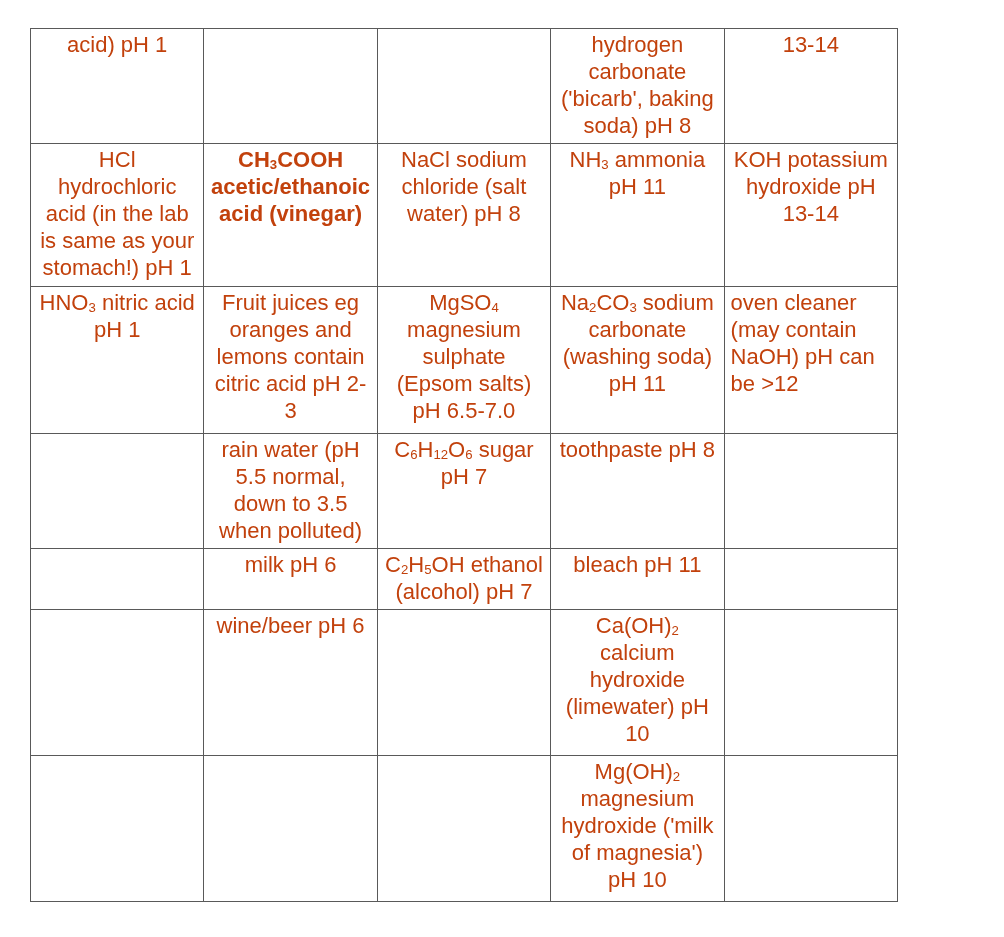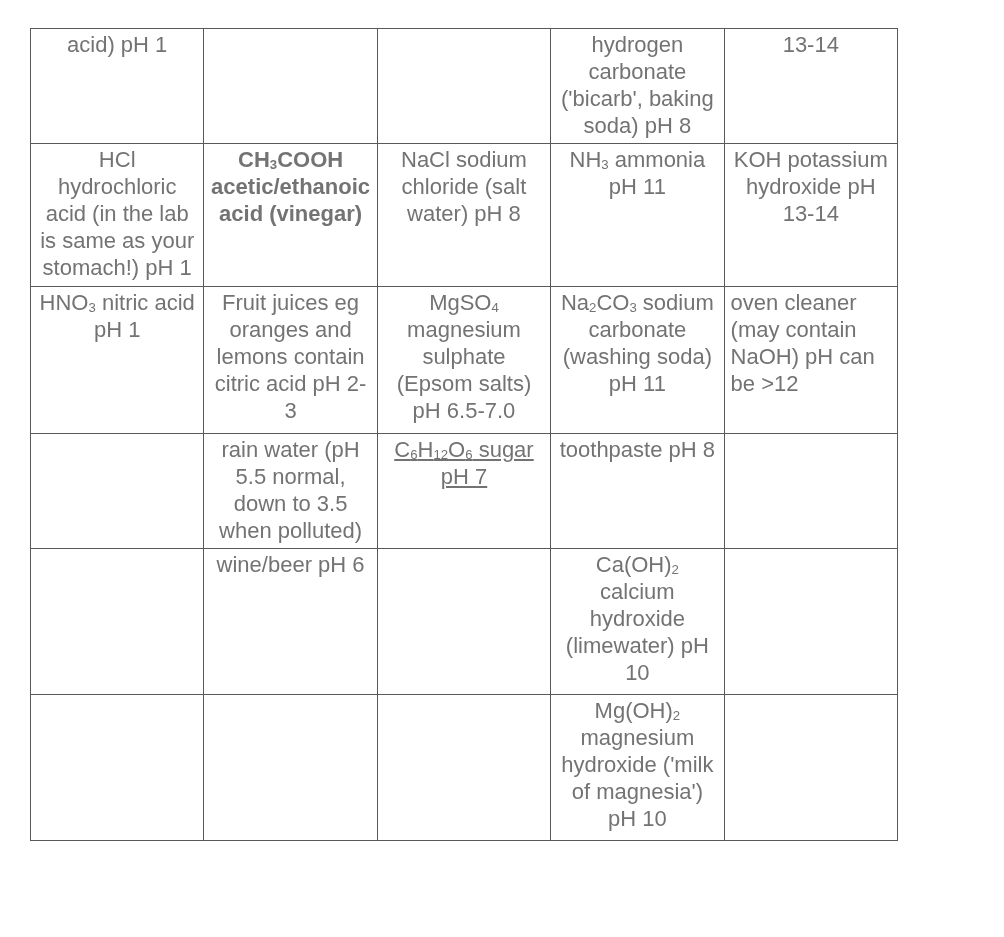--- a/index.html
+++ b/index.html
@@ -5,21 +5,21 @@
   html, body {
     margin: 0;
     padding: 0;
     background: #ffffff;
   }
   .page {
     position: relative;
     width: 1004px;
     height: 937px;
     background: #ffffff;
-    color: #737373;
+    color: #c2410c;
     font-family: "Liberation Sans", "DejaVu Sans", sans-serif;
     overflow: hidden;
   }
   table.ph-table {
     position: absolute;
     left: 30px;
     top: 28px;
     width: 868px;
     border-collapse: collapse;
     table-layout: fixed;
@@ -76,22 +76,29 @@
         <tr style="height: 147px;">
           <td style="border-color: rgb(89, 89, 89);">HNO<sub>3</sub> nitric acid pH 1</td>
           <td style="border-color: rgb(89, 89, 89);">Fruit juices eg oranges and lemons contain citric acid pH 2-3</td>
           <td style="border-color: rgb(89, 89, 89);">MgSO<sub>4</sub> magnesium sulphate (Epsom salts) pH 6.5-7.0</td>
           <td style="border-color: rgb(89, 89, 89);">Na<sub>2</sub>CO<sub>3</sub> sodium carbonate (washing soda) pH 11</td>
           <td class="align-left" style="border-color: rgb(89, 89, 89);">oven cleaner (may contain NaOH) pH can be &gt;12</td>
         </tr>
         <tr style="height: 115px;">
           <td style="border-color: rgb(89, 89, 89);"></td>
           <td style="border-color: rgb(89, 89, 89);">rain water (pH 5.5 normal, down to 3.5 when polluted)</td>
-          <td style="border-color: rgb(89, 89, 89); text-decoration: underline;">C<sub>6</sub>H<sub>12</sub>O<sub>6</sub> sugar pH 7</td>
+          <td style="border-color: rgb(89, 89, 89);">C<sub>6</sub>H<sub>12</sub>O<sub>6</sub> sugar pH 7</td>
           <td style="border-color: rgb(89, 89, 89);">toothpaste pH 8</td>
+          <td style="border-color: rgb(89, 89, 89);"></td>
+        </tr>
+        <tr style="height: 60px;">
+          <td style="border-color: rgb(89, 89, 89);"></td>
+          <td style="border-color: rgb(89, 89, 89);">milk pH 6</td>
+          <td style="border-color: rgb(89, 89, 89);">C<sub>2</sub>H<sub>5</sub>OH ethanol (alcohol) pH 7</td>
+          <td style="border-color: rgb(89, 89, 89);">bleach pH 11</td>
           <td style="border-color: rgb(89, 89, 89);"></td>
         </tr>
         <tr style="height: 146px; padding-left: 42px;">
           <td style="border-color: rgb(89, 89, 89);"></td>
           <td style="border-color: rgb(89, 89, 89);">wine/beer pH 6</td>
           <td style="border-color: rgb(89, 89, 89);"></td>
           <td style="border-color: rgb(89, 89, 89);">Ca(OH)<sub>2</sub> calcium hydroxide (limewater) pH 10</td>
           <td style="border-color: rgb(89, 89, 89);"></td>
         </tr>
         <tr style="height: 146px;">

